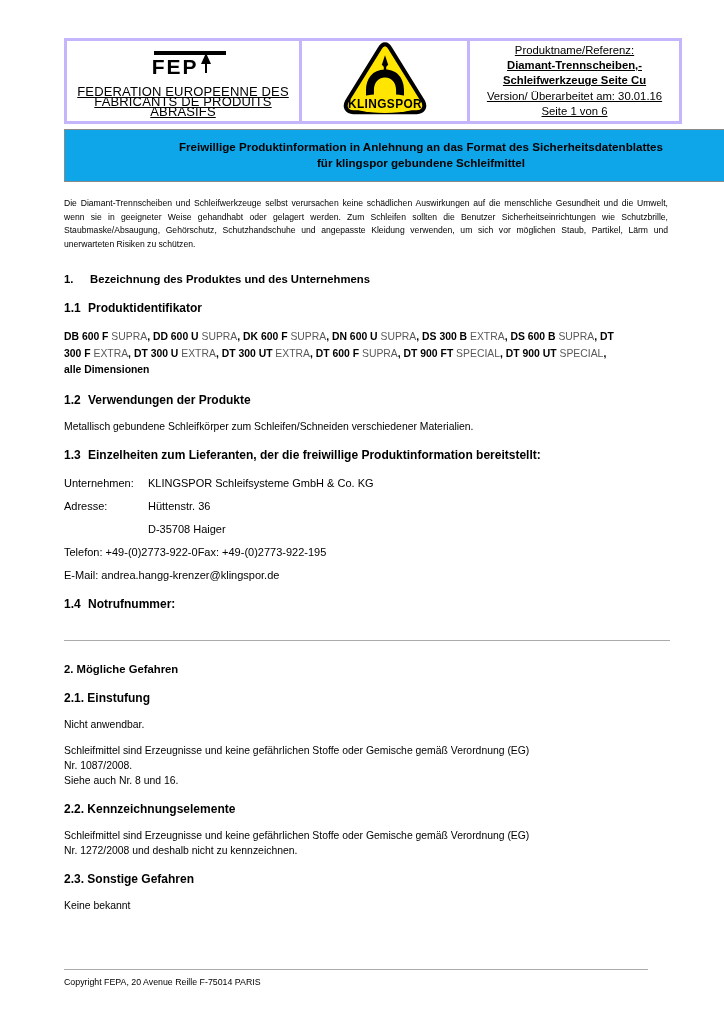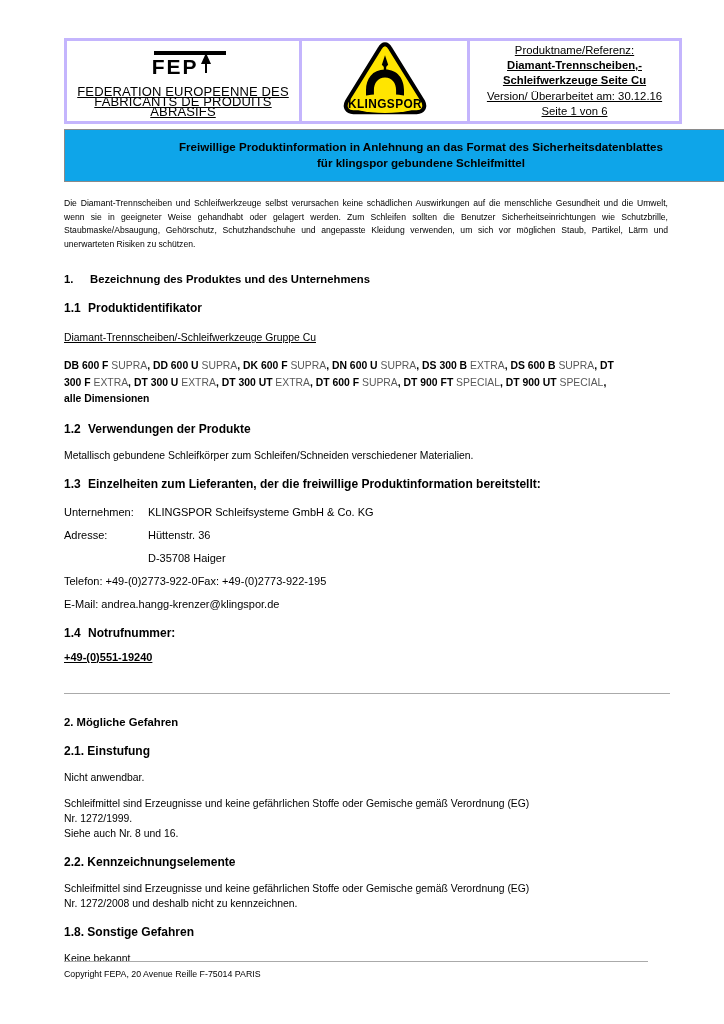--- a/index.html
+++ b/index.html
@@ -196,21 +196,21 @@
     border: none;
     border-top: 1.3px solid #aaaaaa;
     margin: 28px 0 0 0;
     width: 606px;
   }
 
   
   .footer {
     position: absolute;
     left: 64px;
-    bottom: 44px;
+    bottom: 36px;
     width: 584px;
   }
   .footer hr {
     border: none;
     border-top: 1.3px solid #aaaaaa;
     margin: 0 0 6px 0;
   }
   .footer .copy {
     font-size: 8.8px;
     line-height: 12px;
@@ -242,21 +242,21 @@
             <ellipse cx="60" cy="79" rx="46" ry="12" fill="#FFE500" stroke="#000000" stroke-width="0"></ellipse>
             <text x="60" y="84" text-anchor="middle" font-family="Liberation Sans, sans-serif" font-size="15" font-weight="bold" fill="#000000" letter-spacing="0.5">KLINGSPOR</text>
           </svg>
         </div>
       </td>
 
       <td class="cell-meta">
         <div class="meta-line">Produktname/Referenz:</div>
         <div class="meta-line bold">Diamant-Trennscheiben,-</div>
         <div class="meta-line bold">Schleifwerkzeuge Seite Cu</div>
-        <div class="meta-line">Version/ Überarbeitet am: 30.12.16</div>
+        <div class="meta-line">Version/ Überarbeitet am: 30.01.16</div>
         <div class="meta-line">Seite 1 von 6</div>
       </td>
     </tr>
   </tbody>
     </table>
 
   <div class="banner">
     <div>Freiwillige Produktinformation in Anlehnung an das Format des Sicherheitsdatenblattes</div>
     <div>für klingspor gebundene Schleifmittel</div>
   </div>
@@ -264,21 +264,20 @@
   <div class="intro">Die Diamant-Trennscheiben und Schleifwerkzeuge selbst verursachen keine schädlichen Auswirkungen auf die menschliche Gesundheit und die Umwelt, wenn sie in geeigneter Weise gehandhabt oder gelagert werden. Zum Schleifen sollten die Benutzer Sicherheitseinrichtungen wie Schutzbrille, Staubmaske/Absaugung, Gehörschutz, Schutzhandschuhe und angepasste Kleidung verwenden, um sich vor möglichen Staub, Partikel, Lärm und unerwarteten Risiken zu schützen.</div>
 
   <h2 class="sec">
     <span class="num">1.</span><span>Bezeichnung des Produktes und des Unternehmens</span>
   </h2>
 
   <h3 class="sub">
     <span class="num">1.1</span><span>Produktidentifikator</span>
   </h3>
 
-  <p class="underline-title">Diamant-Trennscheiben/-Schleifwerkzeuge Gruppe Cu</p>
 
   <div class="prodlist"><span class="code">DB 600 F</span><span class="suf"> SUPRA</span><span class="code">, </span><span class="code">DD 600 U</span><span class="suf"> SUPRA</span><span class="code">, </span><span class="code">DK 600 F</span><span class="suf"> SUPRA</span><span class="code">, </span><span class="code">DN 600 U</span><span class="suf"> SUPRA</span><span class="code">, </span><span class="code">DS 300 B</span><span class="suf"> EXTRA</span><span class="code">, </span><span class="code">DS 600 B</span><span class="suf"> SUPRA</span><span class="code">, </span><span class="code">DT 300 F</span><span class="suf"> EXTRA</span><span class="code">, </span><span class="code">DT 300 U</span><span class="suf"> EXTRA</span><span class="code">, </span><span class="code">DT 300 UT</span><span class="suf"> EXTRA</span><span class="code">, </span><span class="code">DT 600 F</span><span class="suf"> SUPRA</span><span class="code">, </span><span class="code">DT 900 FT</span><span class="suf"> SPECIAL</span><span class="code">, </span><span class="code">DT 900 UT</span><span class="suf"> SPECIAL</span><span class="code">, </span><span class="tail">alle Dimensionen</span></div>
 
   <h3 class="sub">
     <span class="num">1.2</span><span>Verwendungen der Produkte</span>
   </h3>
   <p class="txt">Metallisch gebundene Schleifkörper zum Schleifen/Schneiden verschiedener Materialien.</p>
 
   <h3 class="sub">
     <span class="num">1.3</span><span>Einzelheiten zum Lieferanten, der die freiwillige Produktinformation bereitstellt:</span>
@@ -299,41 +298,40 @@
     </div>
     <div class="contact-plain">
       <span>Telefon: +49-(0)2773-922-0</span><span class="gap"></span><span>Fax: +49-(0)2773-922-195</span>
     </div>
     <div class="contact-plain">E-Mail: andrea.hangg-krenzer@klingspor.de</div>
   </div>
 
   <h3 class="sub">
     <span class="num">1.4</span><span>Notrufnummer:</span>
   </h3>
-  <p class="emergency">+49-(0)551-19240</p>
 
   <hr class="rule">
 
   <h2 class="sec">2. Mögliche Gefahren</h2>
 
   <h3 class="sub">2.1. Einstufung</h3>
   <p class="txt">Nicht anwendbar.</p>
   <p class="txt">
     <span>Schleifmittel sind Erzeugnisse und keine gefährlichen Stoffe oder Gemische gemäß Verordnung (EG)</span><br>
-    <span>Nr. 1272/1999.</span><br>
+    <span>Nr. 1087/2008.</span><br>
     <span>Siehe auch Nr. 8 und 16.</span>
   </p>
 
   <h3 class="sub">2.2. Kennzeichnungselemente</h3>
   <p class="txt">
     <span>Schleifmittel sind Erzeugnisse und keine gefährlichen Stoffe oder Gemische gemäß Verordnung (EG)</span><br>
     <span>Nr. 1272/2008 und deshalb nicht zu kennzeichnen.</span>
   </p>
 
-  <h3 class="sub">1.8. Sonstige Gefahren</h3>
+  <h3 class="sub">2.3. Sonstige Gefahren</h3>
   <p class="txt">Keine bekannt</p>
 
   <div class="footer">
     <hr>
     <div class="copy">Copyright FEPA, 20 Avenue Reille F-75014 PARIS</div>
   </div>
 
 </div>
 
 </body></html>

